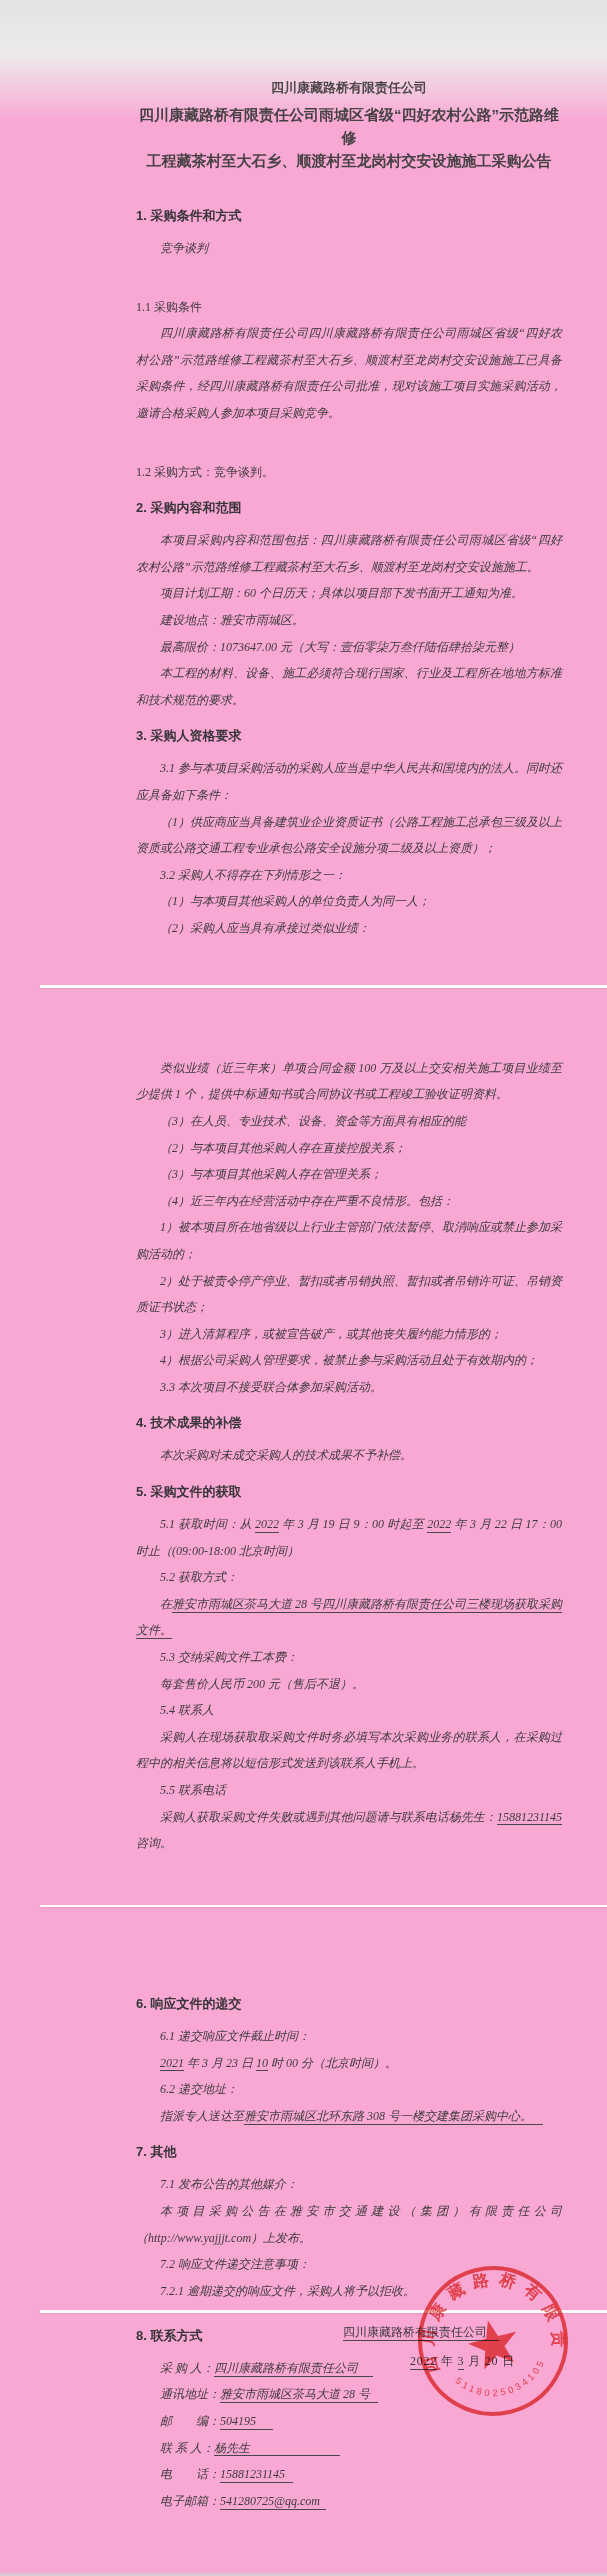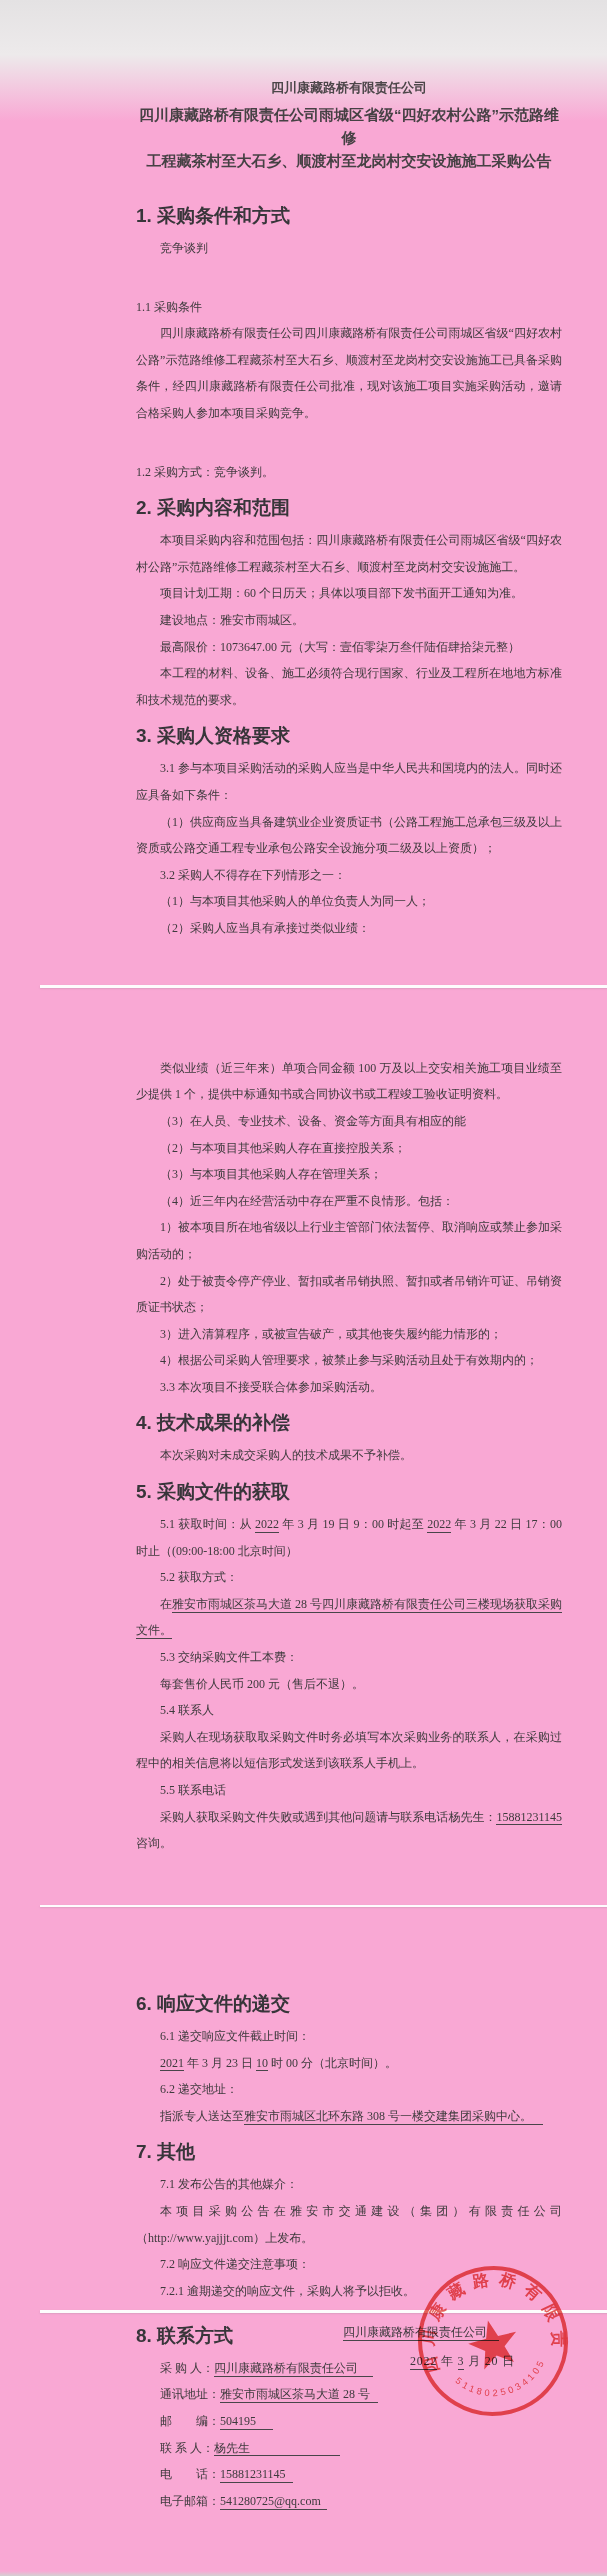--- a/index.html
+++ b/index.html
@@ -18,23 +18,23 @@
     background:linear-gradient(180deg,rgba(200,196,199,0) 0%,#d3d0d2 100%);}
   .content{position:relative;padding:79px 85px 0 96px;}
   .doc-title-company{
     text-align:center;font-family:"Liberation Sans","DejaVu Sans",sans-serif;
     font-weight:bold;font-size:13px;line-height:18px;color:#4c4649;margin-bottom:6px;}
   .doc-title-main{
     text-align:center;font-family:"Liberation Sans","DejaVu Sans",sans-serif;
     font-weight:bold;font-size:15px;line-height:23px;color:#464144;margin-bottom:33px;}
   .sec-heading{
     font-family:"Liberation Sans","DejaVu Sans",sans-serif;font-weight:bold;
-    font-size:19px;line-height:21px;color:#38353a;margin:12px 0 9px 0;}
+    font-size:13px;line-height:21px;color:#38353a;margin:12px 0 9px 0;}
   .para{font-size:12px;line-height:26.6px;text-align:justify;}
-  .pi{text-indent:24px;}
+  .pi{text-indent:24px;font-style:italic;}
   .p0{text-indent:0;margin-top:32px;}
   .u{border-bottom:0.8px solid #49454a;padding-bottom:0.8px;}
   .seam{height:2.3px;background:#fdfcfd;box-shadow:0 0.8px 1.5px rgba(110,105,112,.22);
     margin:6px -85px 6px -96px;}
   .sig-company{position:absolute;left:343px;top:2324px;font-size:12px;color:#3c383c;}
   .sig-date{position:absolute;left:410px;top:2353px;font-size:12px;color:#3c383c;letter-spacing:0.8px;}
   .stamp{position:absolute;left:412px;top:2260px;width:162px;height:162px;
     transform:rotate(-14deg);opacity:.9;mix-blend-mode:multiply;pointer-events:none;}
 </style>
 </head>

